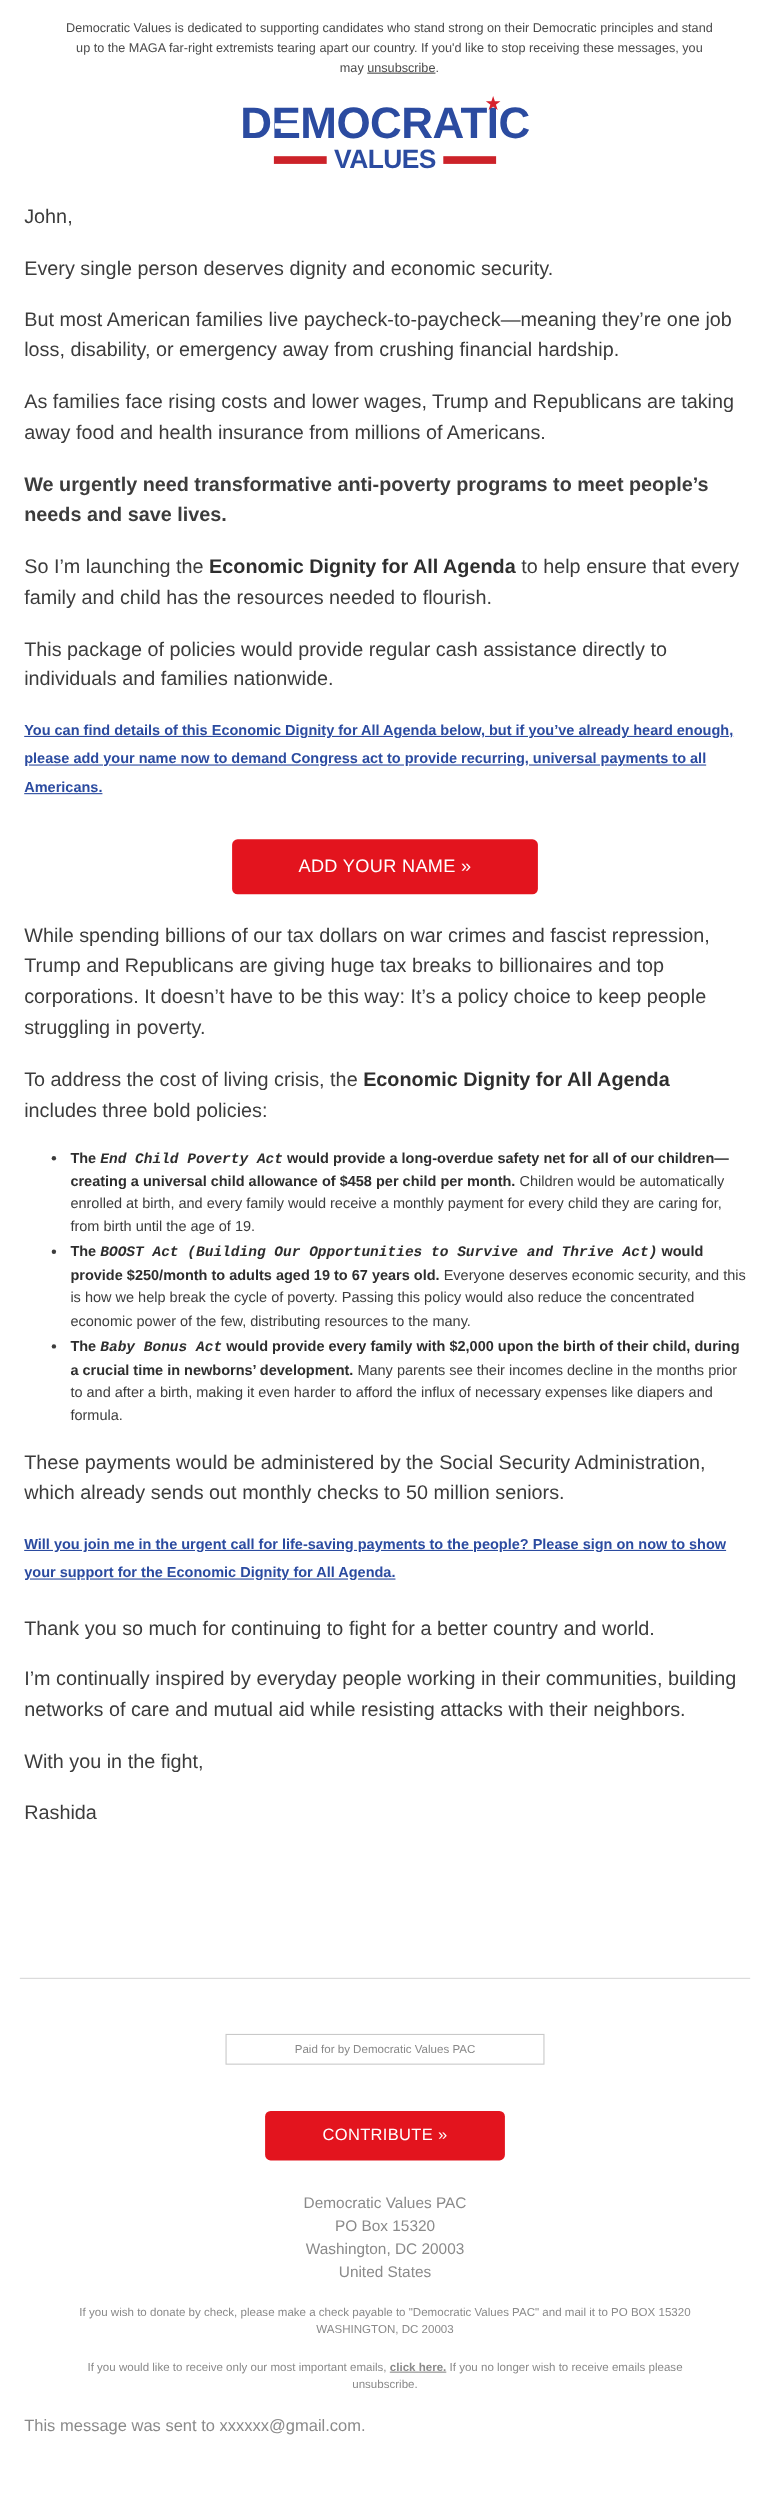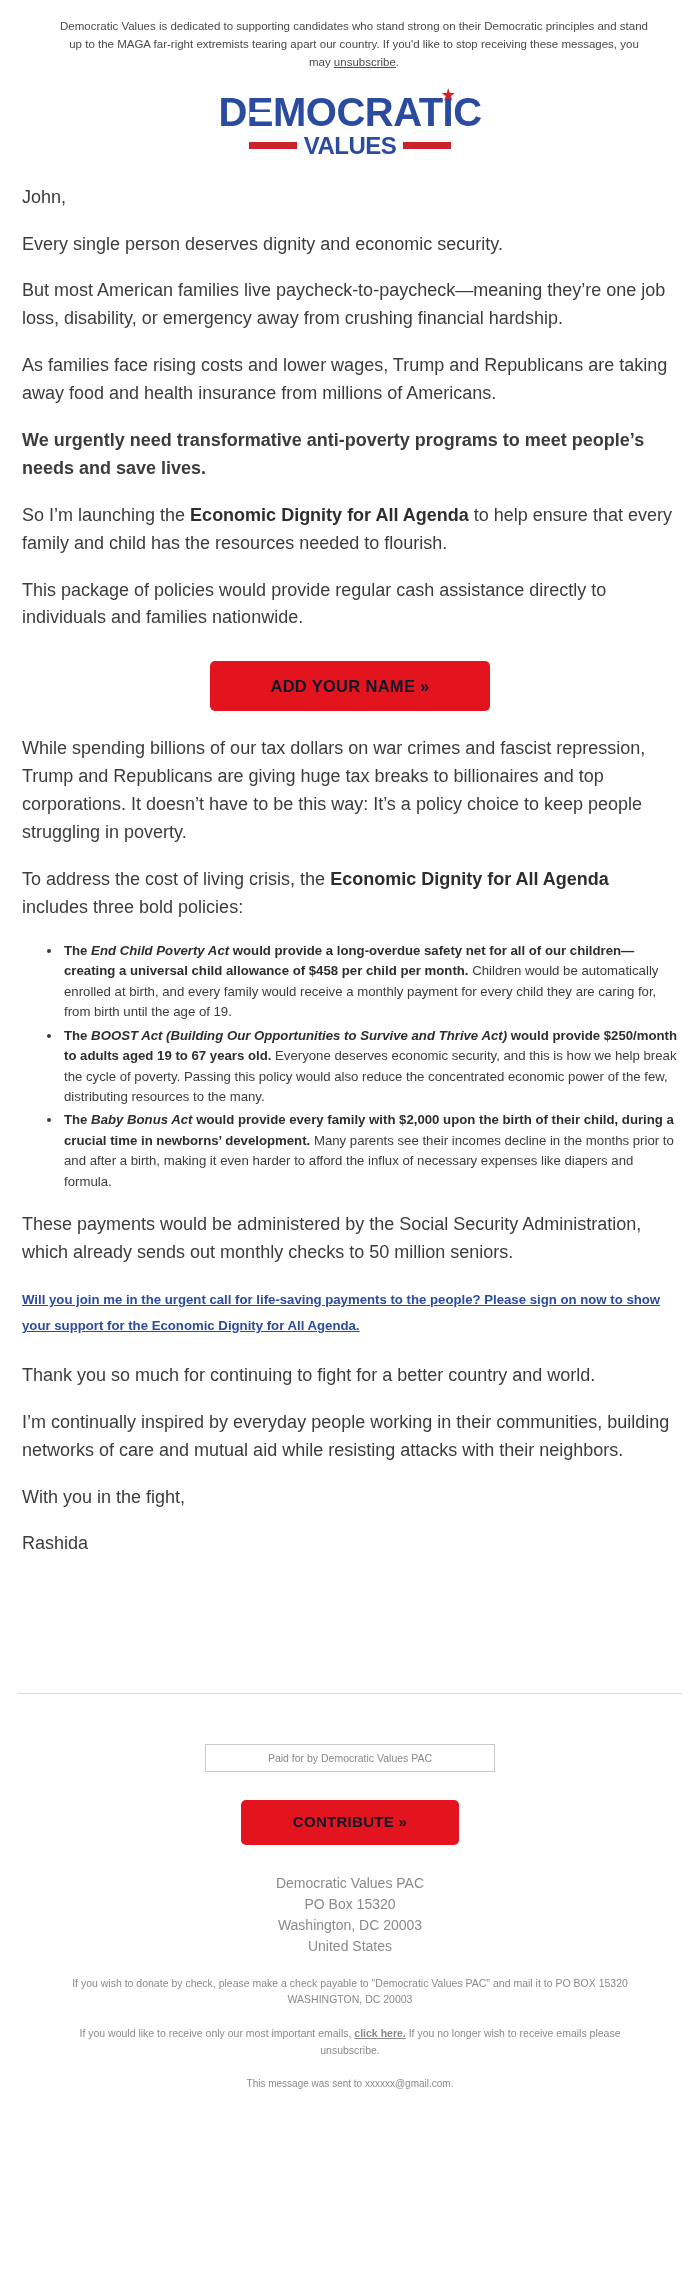--- a/index.html
+++ b/index.html
@@ -93,21 +93,21 @@
   .body-content {
     padding: 18px 22px 0 22px;
   }
   p.para {
     font-size: 18px;
     line-height: 1.55;
     color: #3c3c3c;
     margin: 0 0 19px 0;
   }
   .b { font-weight: bold; color: #2e2e2e; }
-  .i { font-style: italic; }
+  .i { font-style: italic; font-family: Liberation Mono, monospace; }
 
   a.blue-link {
     color: #2b4ba0;
     font-weight: bold;
     text-decoration: underline;
     font-size: 13.2px;
     line-height: 1.62;
     display: inline;
   }
   p.link-para {
@@ -116,22 +116,22 @@
   }
 
   
   .cta-wrap {
     text-align: center;
     padding: 10px 0 24px 0;
   }
   a.cta-btn {
     display: inline-block;
     background: #e3141e;
-    color: #0f172a;
-    font-weight: bold;
+    color: #ffffff;
+    font-weight: normal;
     font-size: 16.5px;
     letter-spacing: 0.3px;
     text-decoration: none;
     padding: 16px 60px;
     border-radius: 5px;
     line-height: 1.1;
   }
   a.cta-btn.contribute {
     font-size: 15px;
     padding: 14px 52px;
@@ -154,21 +154,21 @@
   .footer {
     padding: 28px 22px 30px 22px;
   }
   .footer-rule {
     border: 0;
     border-top: 1px solid #d8d8d8;
     margin: 30px 18px 22px 18px;
   }
   .paidfor-box {
     width: 290px;
-    margin: 0 auto 22px auto;
+    margin: 0 auto 36px auto;
     border: 1px solid #c9c9c9;
     text-align: center;
     font-size: 10.5px;
     color: #888888;
     padding: 7px 6px;
     background: #ffffff;
   }
   .footer-address {
     text-align: center;
     font-size: 14px;
@@ -182,22 +182,22 @@
     line-height: 1.55;
     color: #8a8a8a;
     margin: 18px 40px 0 40px;
   }
   .footer-note a {
     color: #8a8a8a;
     text-decoration: underline;
     font-weight: bold;
   }
   .footer-sentto {
-    text-align: center;
-    font-size: 10px;
+    text-align: left;
+    font-size: 15px;
     color: #8a8a8a;
     margin: 20px 0 0 0;
   }
   .spacer-big { height: 86px; }
 </style>
 </head>
 <body>
 
 <div class="email-wrap">
 
@@ -219,20 +219,21 @@
     <p class="para">John,</p>
     <p class="para">Every single person deserves dignity and economic security.</p>
     <p class="para">But most American families live paycheck-to-paycheck—meaning they’re one job loss, disability, or emergency away from crushing financial hardship.</p>
     <p class="para">As families face rising costs and lower wages, Trump and Republicans are taking away food and health insurance from millions of Americans.</p>
     <p class="para b">We urgently need transformative anti-poverty programs to meet people’s needs and save lives.</p>
 
     <p class="para"><span>So I’m launching the </span><span class="b">Economic Dignity for All Agenda</span><span> to help ensure that every family and child has the resources needed to flourish.</span></p>
 
     <p class="para">This package of policies would provide regular cash assistance directly to individuals and families nationwide.</p>
 
+    <p class="link-para"><a class="blue-link" href="#">You can find details of this Economic Dignity for All Agenda below, but if you’ve already heard enough, please add your name now to demand Congress act to provide recurring, universal payments to all Americans.</a></p>
 
     <div class="cta-wrap">
       <a class="cta-btn" href="#">ADD YOUR NAME »</a>
     </div>
 
     <p class="para">While spending billions of our tax dollars on war crimes and fascist repression, Trump and Republicans are giving huge tax breaks to billionaires and top corporations. It doesn’t have to be this way: It’s a policy choice to keep people struggling in poverty.</p>
 
     <p class="para"><span>To address the cost of living crisis, the </span><span class="b">Economic Dignity for All Agenda</span><span> includes three bold policies:</span></p>
 
     <ul class="policy-list">

